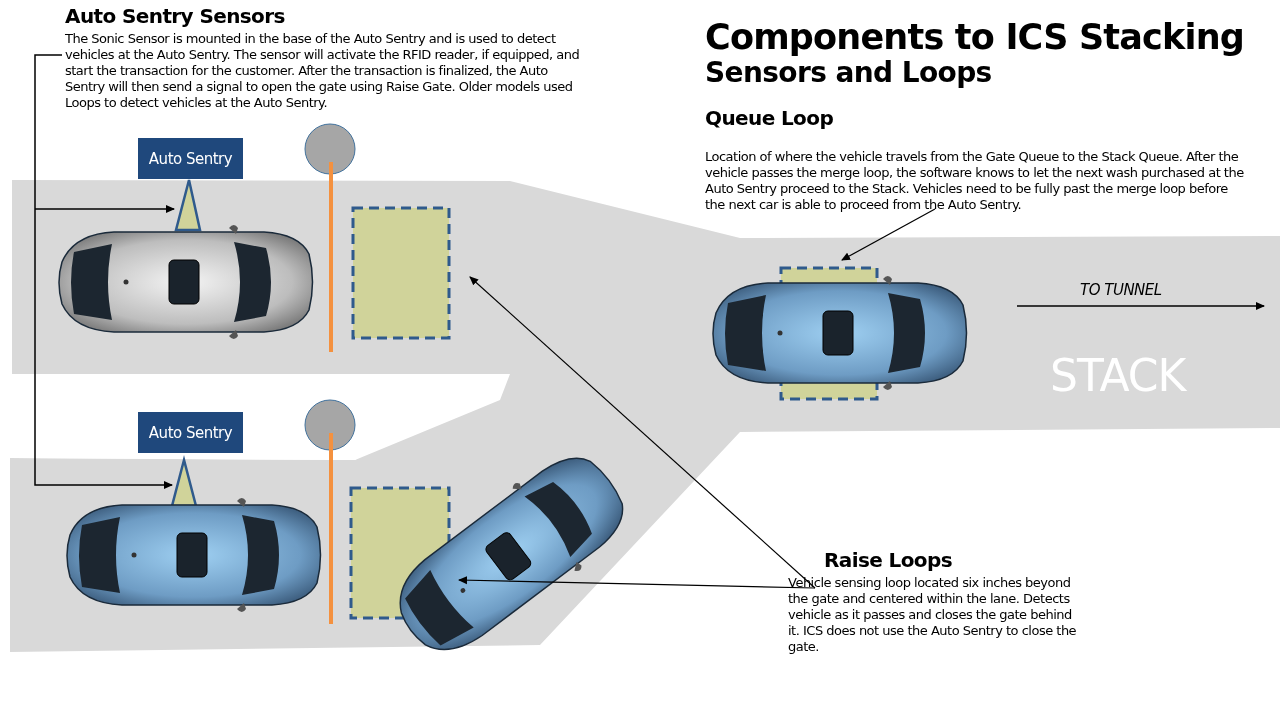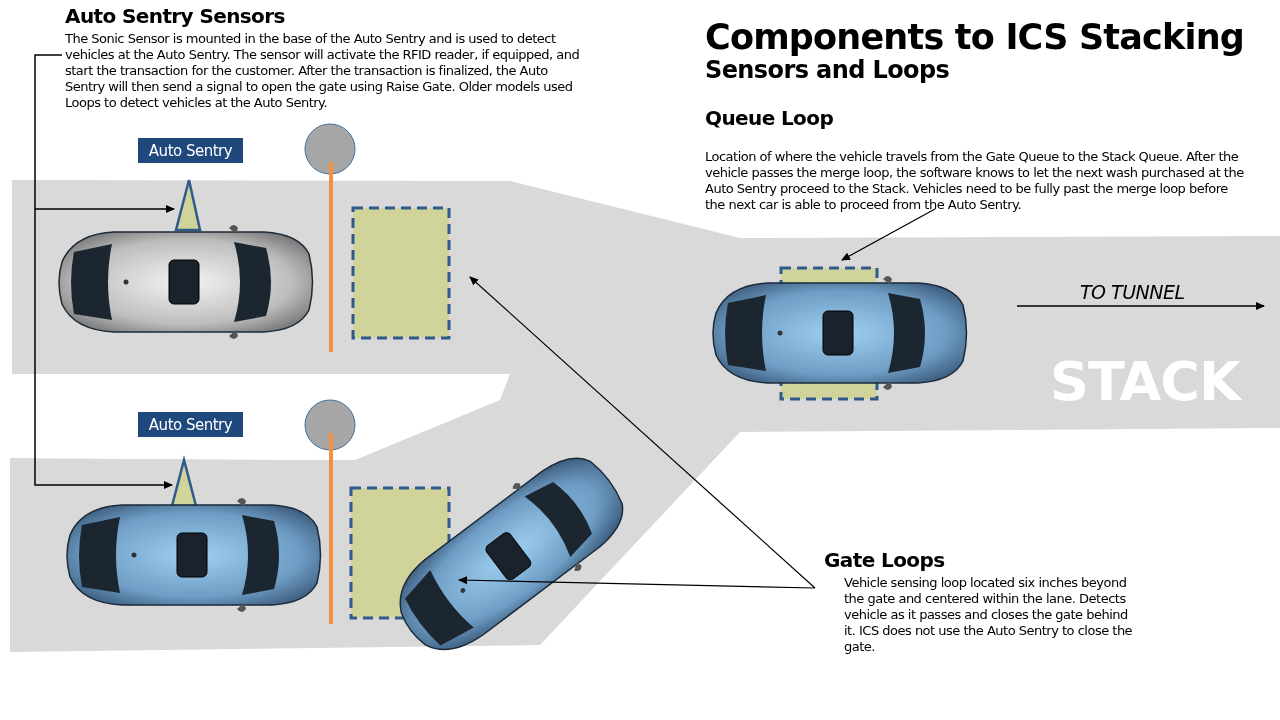--- a/index.html
+++ b/index.html
@@ -1,33 +1,33 @@
 <!DOCTYPE html>
 <html><head>
 <meta charset="utf-8">
 <style>
   html, body { margin:0; padding:0; background:#ffffff; }
   body { width:1280px; height:720px; position:relative; overflow:hidden; font-family:"Liberation Sans", sans-serif; color:#000; }
   #diagram { position:absolute; left:0; top:0; width:1280px; height:720px; }
   .txt { position:absolute; font-family:"DejaVu Sans", sans-serif; letter-spacing:-0.3px; }
   .h-main { left:705px; top:17px; font-size:35px; font-weight:bold; letter-spacing:-0.8px; }
-  .h-sub { left:705px; top:56px; font-size:24px; font-weight:bold; letter-spacing:-0.6px; }
+  .h-sub { left:705px; top:56px; font-size:28px; font-weight:bold; letter-spacing:-0.6px; }
   .h-sec { font-size:20px; font-weight:bold; letter-spacing:-0.6px; }
   .body-txt { font-size:13px; line-height:16px; letter-spacing:-0.5px; }
   #auto-sentry-title { left:65px; top:4px; }
   #auto-sentry-body { left:65px; top:31px; width:520px; }
   #merge-title { left:705px; top:106px; }
   #merge-body { left:705px; top:149px; width:545px; }
   #gate-title { left:824px; top:548px; }
-  #gate-body { left:844px; top:575px; width:290px; }
-  .sentry-box { position:absolute; width:105px; height:25px; background:#1f487c; color:#fff; font-family:"DejaVu Sans", sans-serif; font-size:15px; letter-spacing:-0.5px; display:flex; align-items:center; justify-content:center; }
+  #gate-body { left:788px; top:575px; width:290px; }
+  .sentry-box { position:absolute; width:105px; height:41px; background:#1f487c; color:#fff; font-family:"DejaVu Sans", sans-serif; font-size:15px; letter-spacing:-0.5px; display:flex; align-items:center; justify-content:center; }
   #sentry-top { left:138px; top:138px; }
   #sentry-bot { left:138px; top:412px; }
-  .stack-label { position:absolute; left:1050px; top:350px; font-size:54px; font-weight:bold; color:#ffffff; font-family:"DejaVu Sans", sans-serif; letter-spacing:-1px; }
-  .tunnel-label { position:absolute; left:1080px; top:281px; font-size:19px; font-style:italic; font-family:"DejaVu Sans", sans-serif; letter-spacing:-0.5px; }
+  .stack-label { position:absolute; left:1050px; top:350px; font-size:44px; font-weight:normal; color:#ffffff; font-family:"DejaVu Sans", sans-serif; letter-spacing:-1px; }
+  .tunnel-label { position:absolute; left:1080px; top:281px; font-size:15px; font-style:italic; font-family:"DejaVu Sans", sans-serif; letter-spacing:-0.5px; }
 </style>
 </head>
 <body>
 
 <svg id="diagram" width="1280" height="720" viewBox="0 0 1280 720" xmlns="http://www.w3.org/2000/svg">
   <defs>
     <radialGradient id="blueCar" cx="50%" cy="50%" r="60%">
       <stop offset="0%" stop-color="#9fd0f2"></stop>
       <stop offset="70%" stop-color="#6e9cc4"></stop>
       <stop offset="100%" stop-color="#3e5f80"></stop>
@@ -86,20 +86,20 @@
 
 <div class="txt h-main">Components to ICS Stacking</div>
 <div class="txt h-sub">Sensors and Loops</div>
 
 <div class="txt h-sec" id="auto-sentry-title">Auto Sentry Sensors</div>
 <div class="txt body-txt" id="auto-sentry-body">The Sonic Sensor is mounted in the base of the Auto Sentry and is used to detect vehicles at the Auto Sentry. The sensor will activate the RFID reader, if equipped, and start the transaction for the customer. After the transaction is finalized, the Auto Sentry will then send a signal to open the gate using Raise Gate. Older models used Loops to detect vehicles at the Auto Sentry.</div>
 
 <div class="txt h-sec" id="merge-title">Queue Loop</div>
 <div class="txt body-txt" id="merge-body">Location of where the vehicle travels from the Gate Queue to the Stack Queue. After the vehicle passes the merge loop, the software knows to let the next wash purchased at the Auto Sentry proceed to the Stack. Vehicles need to be fully past the merge loop before the next car is able to proceed from the Auto Sentry.</div>
 
-<div class="txt h-sec" id="gate-title">Gate Loops</div>
+<div class="txt h-sec" id="gate-title">Raise Loops</div>
 <div class="txt body-txt" id="gate-body">Vehicle sensing loop located six inches beyond the gate and centered within the lane. Detects vehicle as it passes and closes the gate behind it. ICS does not use the Auto Sentry to close the gate.</div>
 
 <div class="sentry-box" id="sentry-top">Auto Sentry</div>
 <div class="sentry-box" id="sentry-bot">Auto Sentry</div>
 
 <div class="stack-label">STACK</div>
 <div class="tunnel-label">TO TUNNEL</div>
 
 </body></html>

